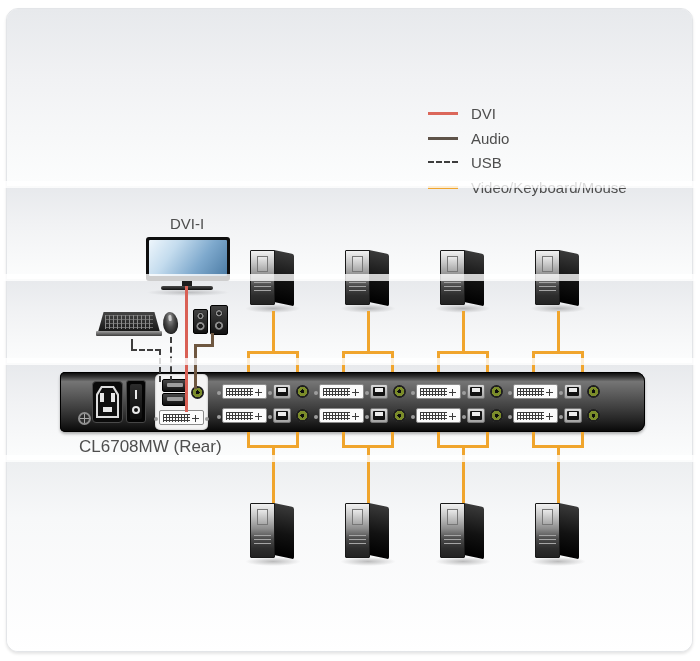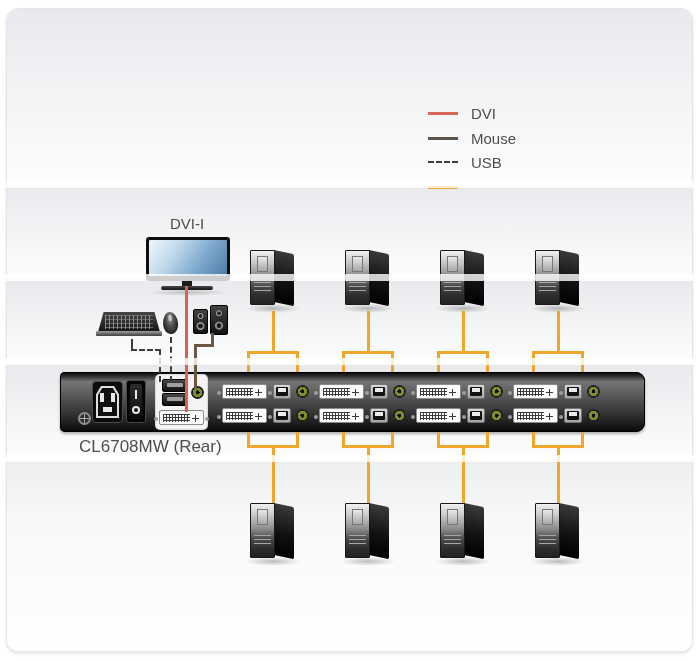--- a/index.html
+++ b/index.html
@@ -131,30 +131,31 @@
   </div>
 
   <div id="legend-root" style="position:static;">
   <div class="legend-row" style="top: 103px;">
     <span class="legend-line" style="background: rgb(219, 103, 90);"></span>
     <span class="legend-label">DVI</span>
   </div>
 
   <div class="legend-row" style="top: 128px;">
     <span class="legend-line" style="background: rgb(94, 83, 73);"></span>
-    <span class="legend-label">Mouse</span>
+    <span class="legend-label">Audio</span>
   </div>
 
   <div class="legend-row" style="top: 152px;">
     <span class="legend-line dashed"></span>
     <span class="legend-label">USB</span>
   </div>
 
   <div class="legend-row" style="top: 177px;">
     <span class="legend-line" style="background: rgb(240, 165, 45);"></span>
+    <span class="legend-label">Video/Keyboard/Mouse</span>
   </div>
 </div>
 
   <div class="lbl lbl-dvii">DVI-I</div>
   <div class="lbl lbl-dev">CL6708MW (Rear)</div>
 
   <div class="mon-shadow"></div>
   <div class="mon-bezel">
     <div class="mon-screen"></div>
   </div>

